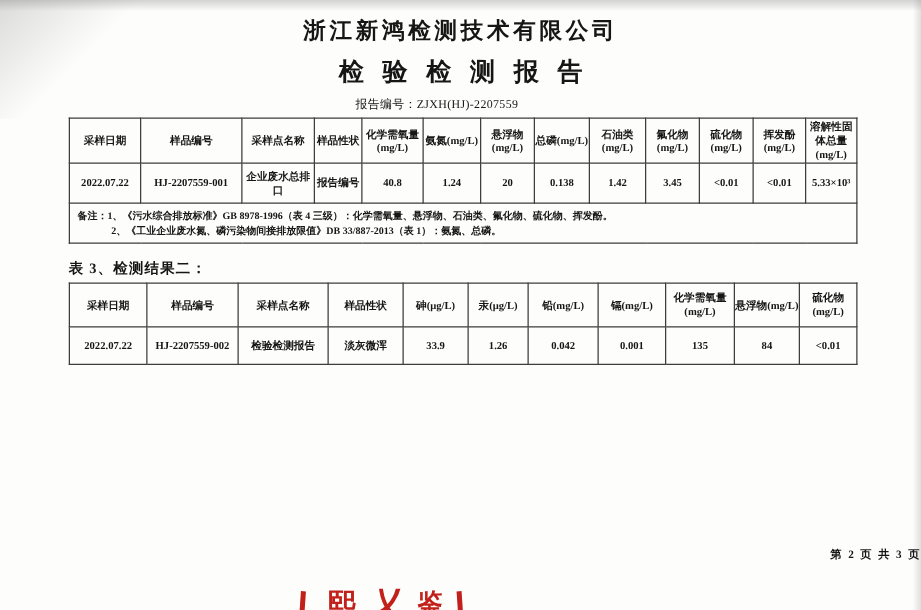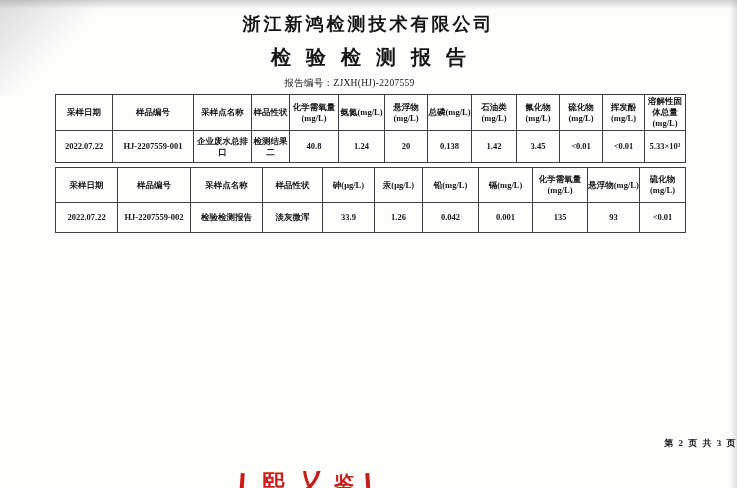--- a/index.html
+++ b/index.html
@@ -100,34 +100,41 @@
       <td><span>石油类</span><wbr><span class="u">(mg/L)</span></td>
       <td><span>氟化物</span><wbr><span class="u">(mg/L)</span></td>
       <td><span>硫化物</span><wbr><span class="u">(mg/L)</span></td>
       <td><span>挥发酚</span><wbr><span class="u">(mg/L)</span></td>
       <td><span>溶解性固体总量</span><wbr><span class="u">(mg/L)</span></td>
     </tr>
     <tr class="drow">
       <td>2022.07.22</td>
       <td>HJ-2207559-001</td>
       <td>企业废水总排口</td>
-      <td>检测结果二</td>
+      <td>报告编号</td>
       <td>40.8</td>
       <td>1.24</td>
       <td>20</td>
       <td>0.138</td>
       <td>1.42</td>
       <td>3.45</td>
       <td>&lt;0.01</td>
       <td>&lt;0.01</td>
       <td>5.33×10³</td>
     </tr>
+    <tr>
+      <td colspan="13" class="note">
+        <div class="line1">备注：1、《污水综合排放标准》GB 8978-1996（表 4 三级）：化学需氧量、悬浮物、石油类、氟化物、硫化物、挥发酚。</div>
+        <div class="line2">2、《工业企业废水氮、磷污染物间接排放限值》DB 33/887-2013（表 1）：氨氮、总磷。</div>
+      </td>
+    </tr>
   </tbody>
     </table>
 
+  <div class="caption caption-t3">表 3、检测结果二：</div>
 
   <table>
     <colgroup>
       <col style="width:62px">
         <col style="width:73px">
         <col style="width:72px">
         <col style="width:60px">
       <col style="width:52px">
         <col style="width:48px">
         <col style="width:56px">
@@ -153,21 +160,21 @@
     <tr class="d3row">
       <td>2022.07.22</td>
       <td>HJ-2207559-002</td>
       <td>检验检测报告</td>
       <td>淡灰微浑</td>
       <td>33.9</td>
       <td>1.26</td>
       <td>0.042</td>
       <td>0.001</td>
       <td>135</td>
-      <td>93</td>
+      <td>84</td>
       <td>&lt;0.01</td>
     </tr>
   </tbody>
     </table>
 
   <div class="footer">第 2 页  共 3 页</div>
 
   <div class="stamp">
     <div class="bar bar-l"></div>
     <span class="g g1">熙</span>

